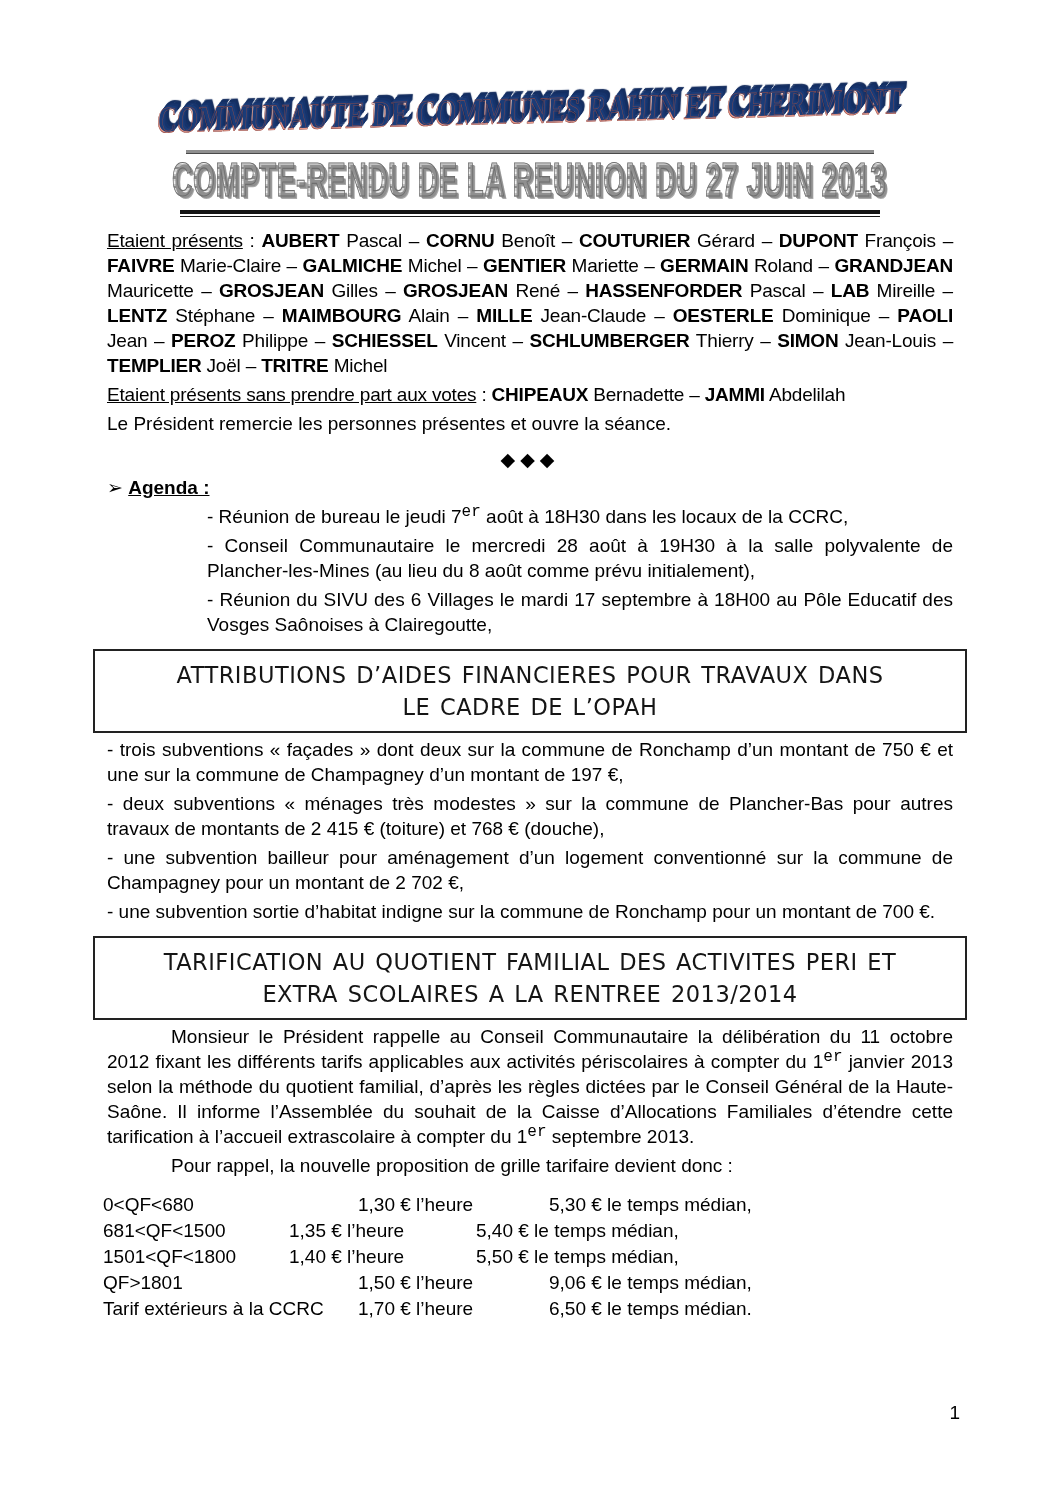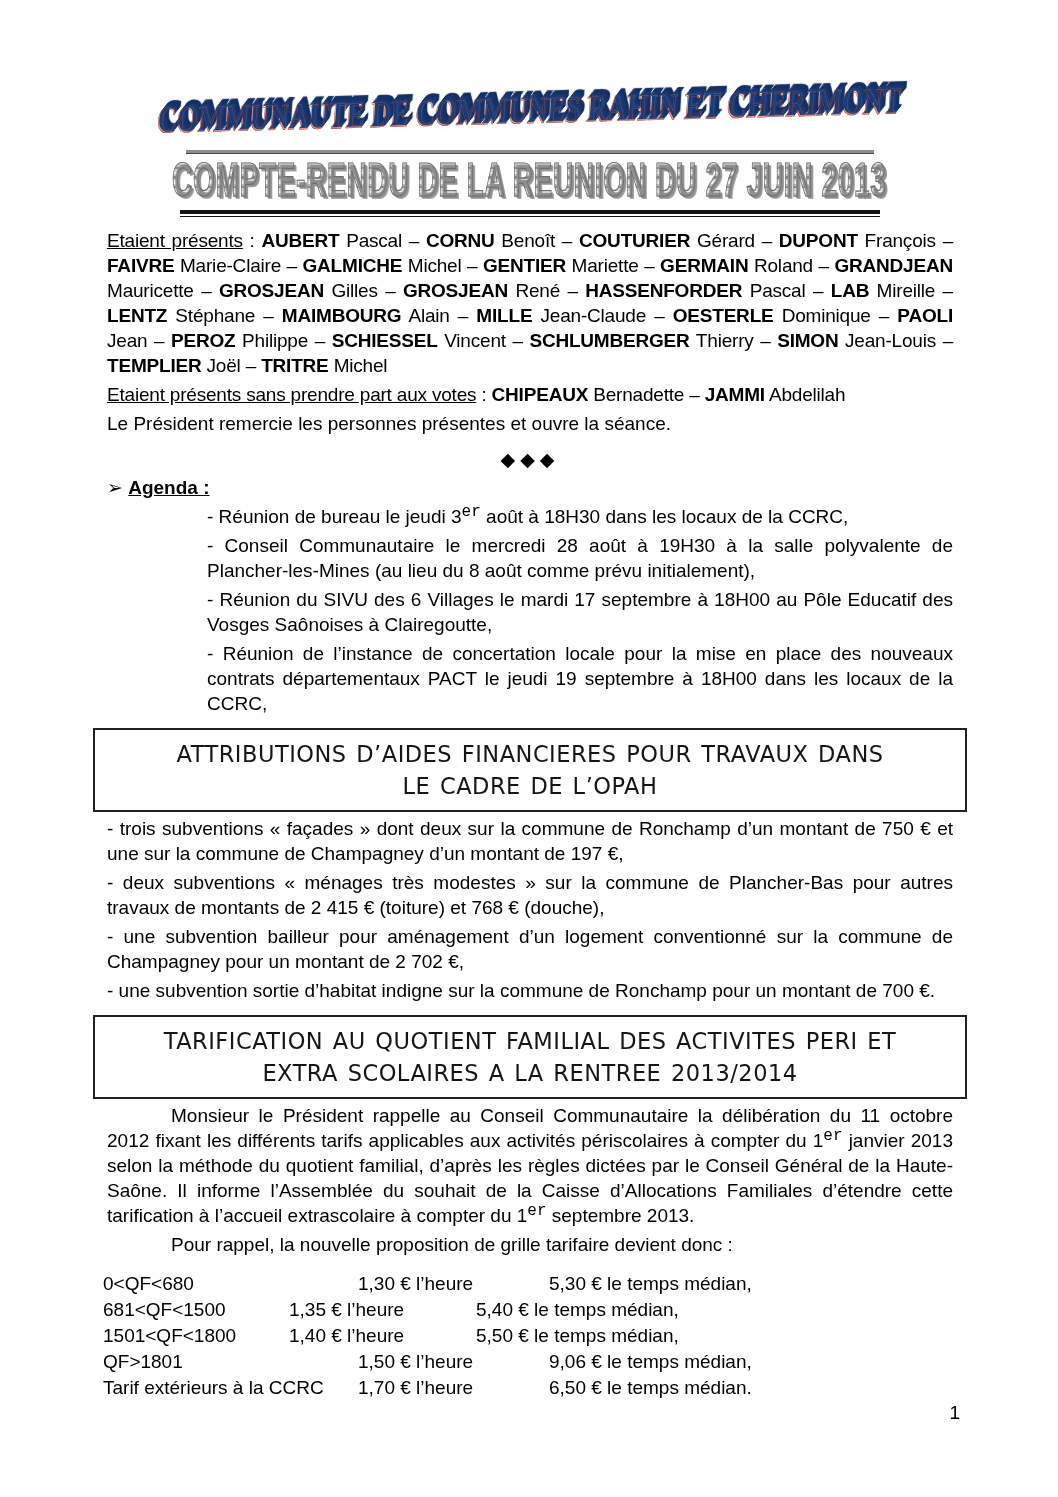--- a/index.html
+++ b/index.html
@@ -90,24 +90,23 @@
     <p class="remark">Le Président remercie les personnes présentes et ouvre la séance.</p>
 
     <div class="diamonds">
       <span>◆◆◆</span>
     </div>
 
     <p class="agenda-head">
       <span>➢</span>
       <span class="b u">Agenda :</span>
     </p>
-    <p class="agenda-item"><span>- Réunion de bureau le jeudi 3</span><sup>er</sup><span> août à 18H30 dans les locaux de la CCRC,</span></p>
+    <p class="agenda-item"><span>- Réunion de bureau le jeudi 7</span><sup>er</sup><span> août à 18H30 dans les locaux de la CCRC,</span></p>
     <p class="agenda-item"><span>- Conseil Communautaire le mercredi 28 août à 19H30 à la salle polyvalente de Plancher-les-Mines (au lieu du 8 août comme prévu initialement),</span></p>
     <p class="agenda-item"><span>- Réunion du SIVU des 6 Villages le mardi 17 septembre à 18H00 au Pôle Educatif des Vosges Saônoises à Clairegoutte,</span></p>
-    <p class="agenda-item"><span>- Réunion de l’instance de concertation locale pour la mise en place des nouveaux contrats départementaux PACT le jeudi 19 septembre à 18H00 dans les locaux de la CCRC,</span></p>
 
     <div class="title-box">
       <div>ATTRIBUTIONS D’AIDES FINANCIERES POUR TRAVAUX DANS</div>
       <div>LE CADRE DE L’OPAH</div>
     </div>
 
     <p><span>- trois subventions « façades » dont deux sur la commune de Ronchamp d’un montant de 750 € et une sur la commune de Champagney d’un montant de 197 €,</span></p>
     <p><span>- deux subventions « ménages très modestes » sur la commune de Plancher-Bas pour autres travaux de montants de 2 415 € (toiture) et 768 € (douche),</span></p>
     <p><span>- une subvention bailleur pour aménagement d’un logement conventionné sur la commune de Champagney pour un montant de 2 702 €,</span></p>
     <p><span>- une subvention sortie d’habitat indigne sur la commune de Ronchamp pour un montant de 700 €.</span></p>

